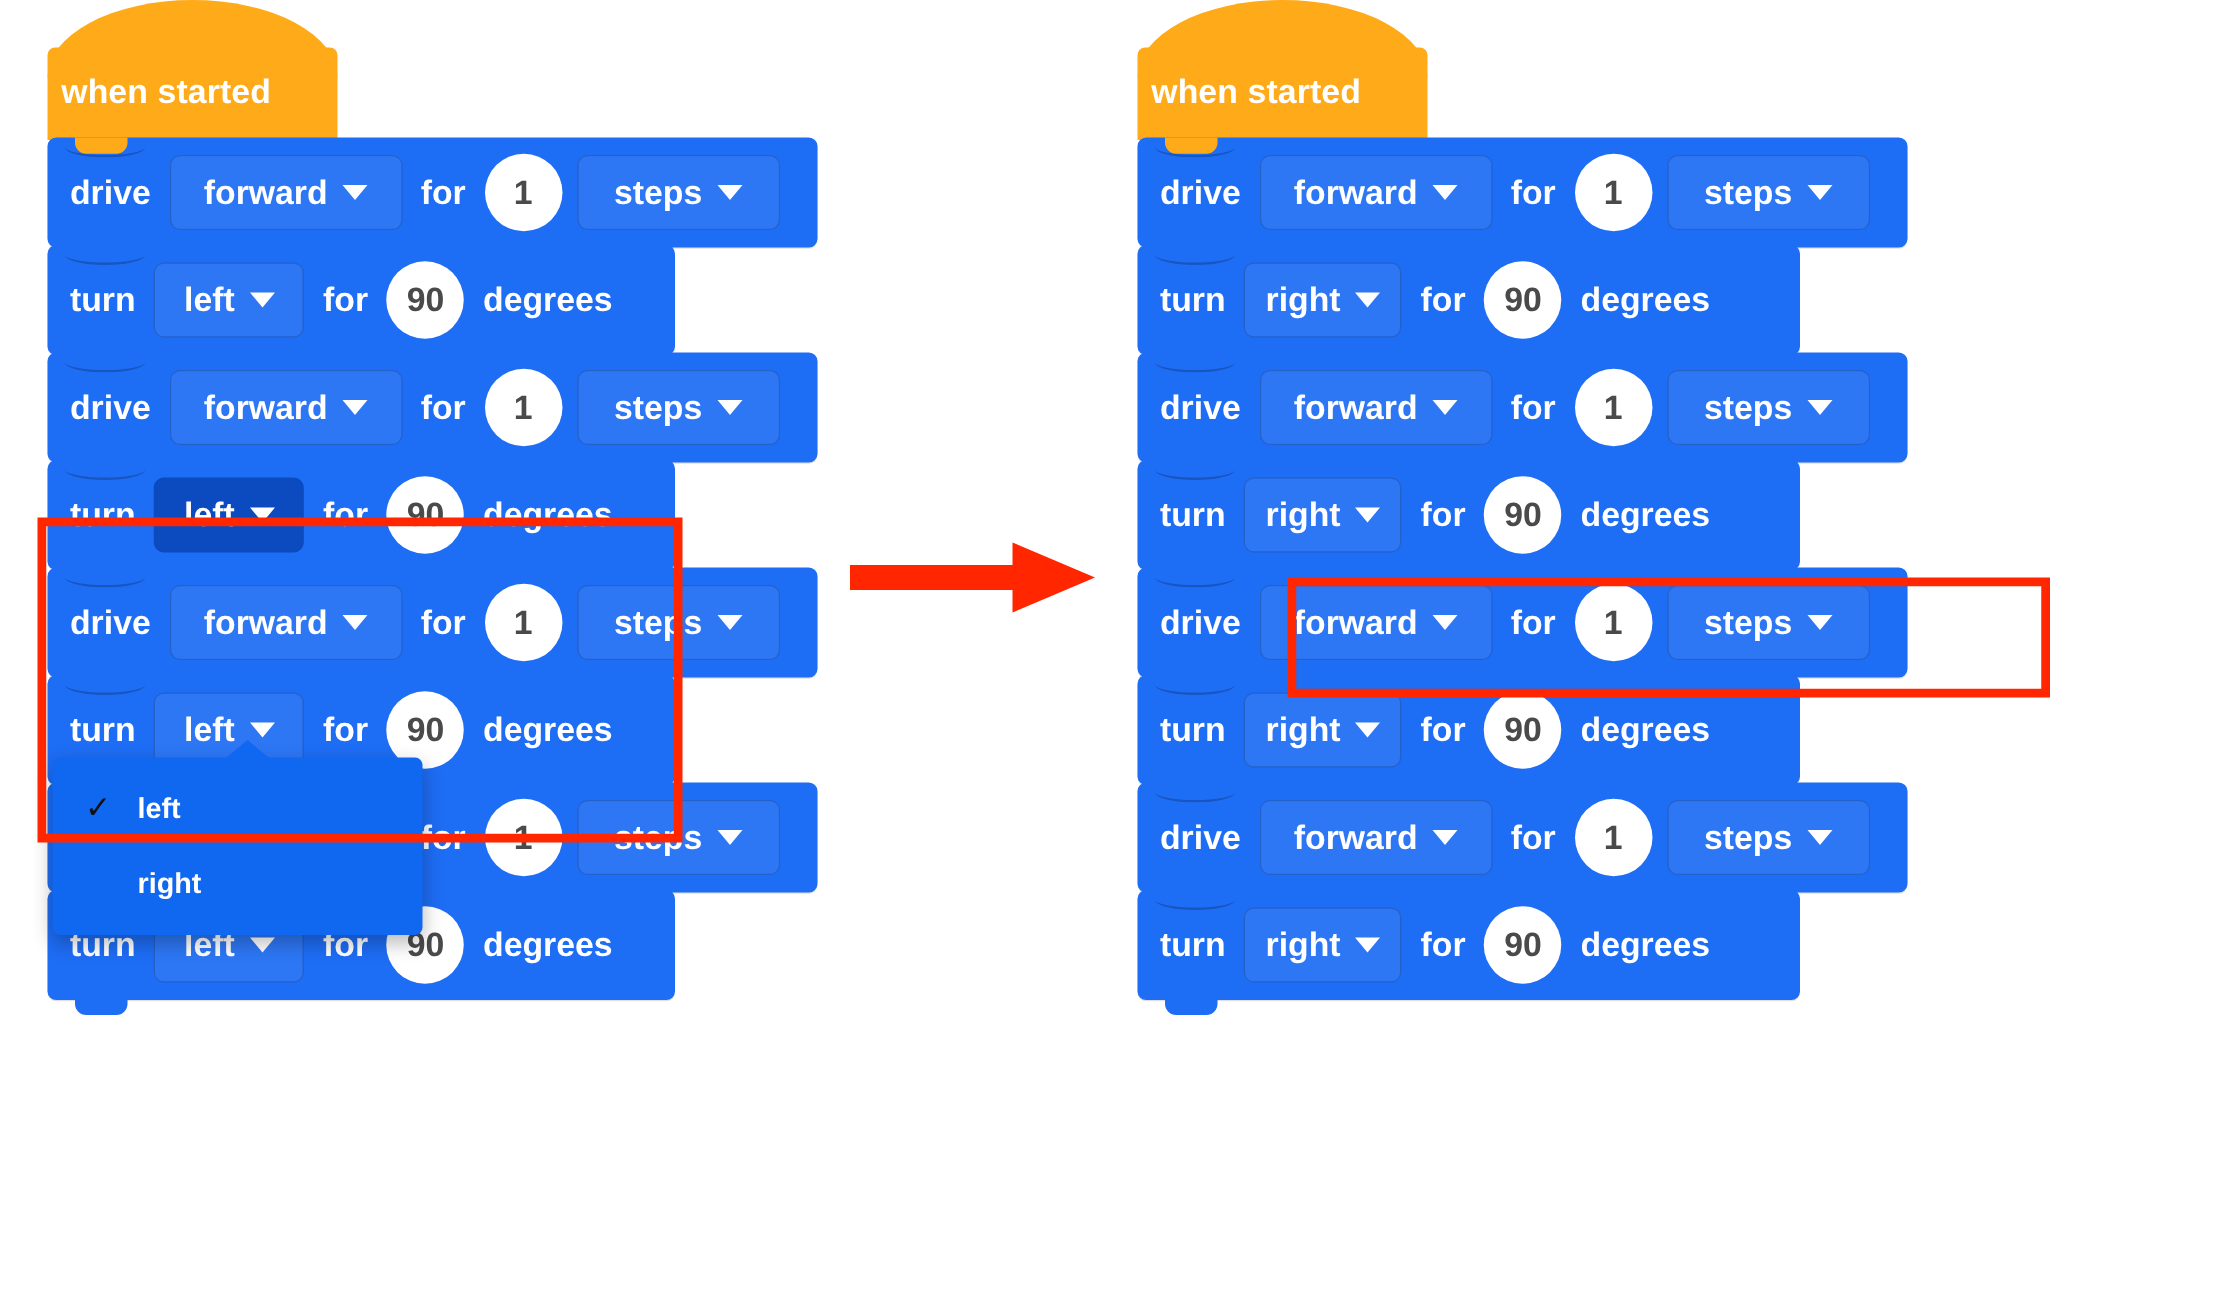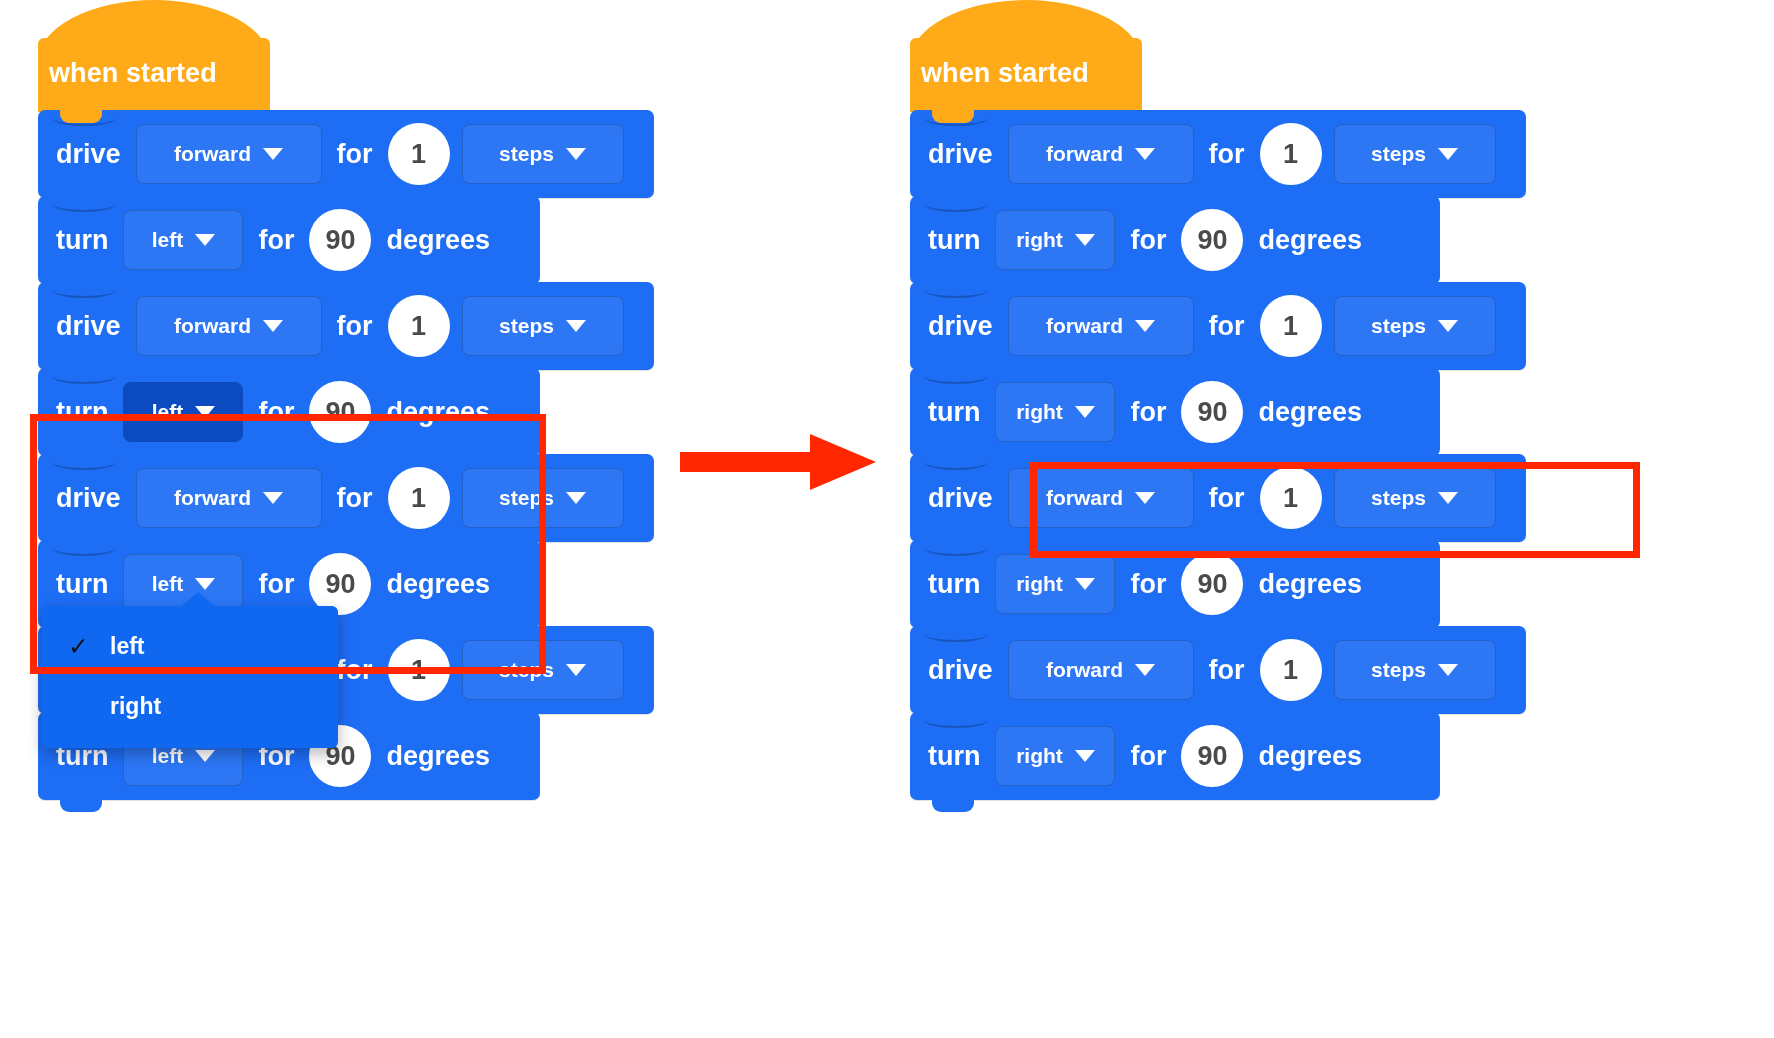--- a/index.html
+++ b/index.html
@@ -96,21 +96,21 @@
     background:rgba(255,255,255,.07);
     border:1.5px solid rgba(0,0,0,.18);
     margin:0 6px;
     box-sizing:border-box;
   }
   .field-dd.active{
     background:#0b4bbf;
     border-color:#0b4bbf;
   }
   .field-dd .dd-text{
-    color:#fff;font-size:21px;font-weight:700;white-space:nowrap;
+    color:#fff;font-size:27px;font-weight:700;white-space:nowrap;
   }
   .caret{
     width:0;height:0;
     border-left:10px solid transparent;
     border-right:10px solid transparent;
     border-top:12px solid #ffffff;
     flex:0 0 auto;
   }
 
   

